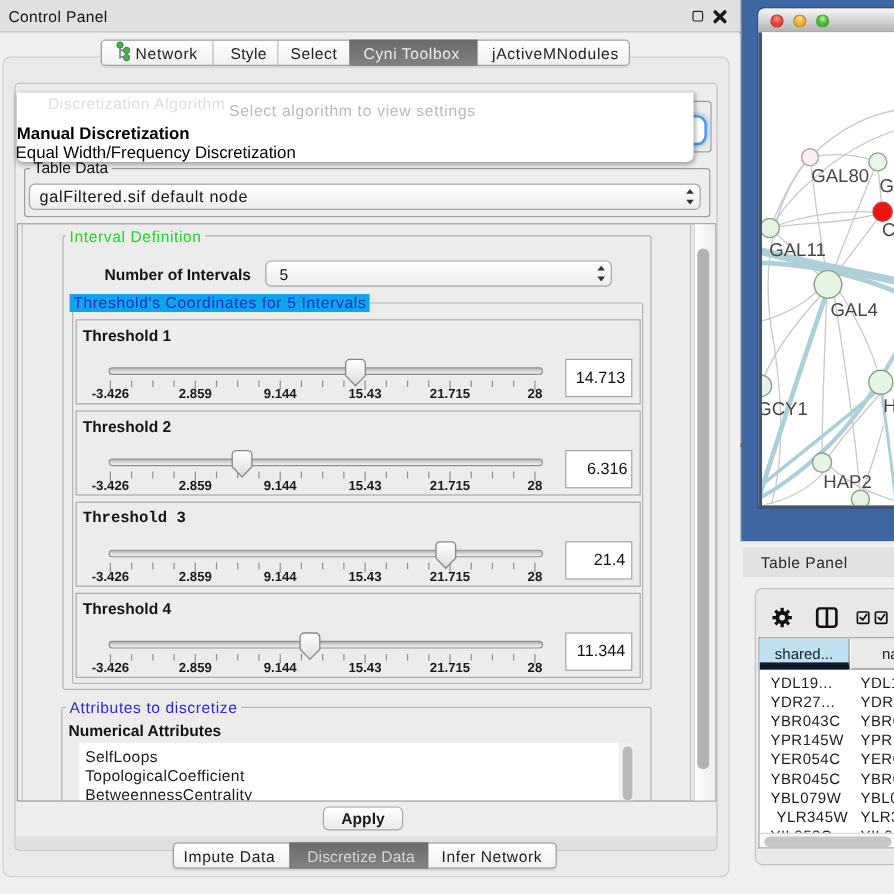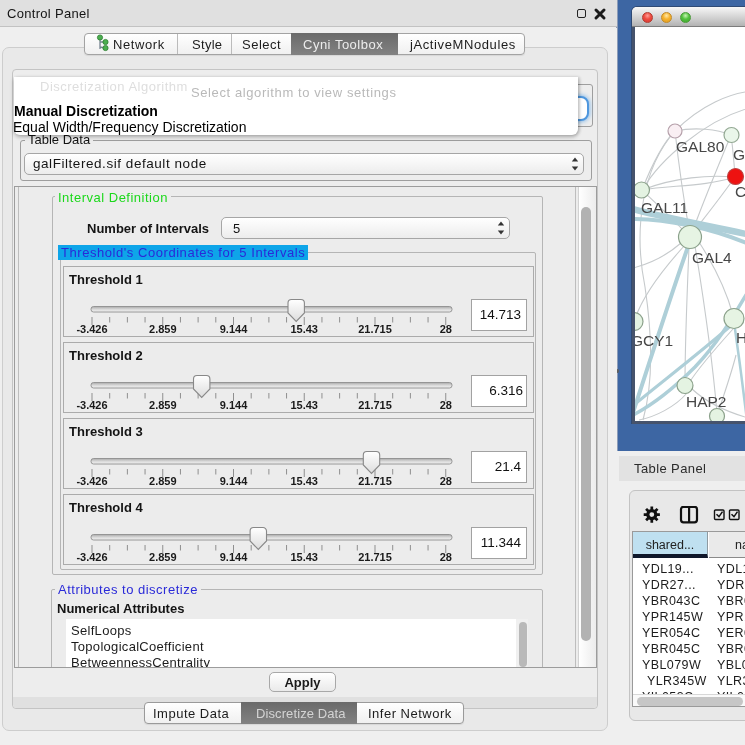--- a/index.html
+++ b/index.html
@@ -96,21 +96,21 @@
   <g>
     <rect x="71.5" y="4" width="9.5" height="9.5" rx="1" fill="none" stroke="#111" stroke-width="1.4"></rect>
     <path d="M 73.5,8.2 L 76,10.6 L 79.5,5.6" fill="none" stroke="#111" stroke-width="1.5"></path>
     <rect x="86.5" y="4" width="9.5" height="9.5" rx="1" fill="none" stroke="#111" stroke-width="1.4"></rect>
     <path d="M 88.5,8.2 L 91,10.6 L 94.5,5.6" fill="none" stroke="#111" stroke-width="1.5"></path>
   </g>
 </svg>
 </div>
 
 <div class="abs" style="left:632px; top:531px; width:113px; height:176px; background:#fff; border:1px solid #9a9a9a; border-right:none; overflow:hidden;">
-  <div class="abs" style="left:0; top:0; width:75px; height:26px; background:#bfe0f0; border-right:1px solid #8f9aa0; border-bottom:4px solid #0f172a; font-size:12.5px; color:#222; text-align:center; line-height:26px;">shared...</div>
+  <div class="abs" style="left:0; top:0; width:75px; height:26px; background:#bfe0f0; border-right:1px solid #8f9aa0; border-bottom:6px solid #0f172a; font-size:12.5px; color:#222; text-align:center; line-height:26px;">shared...</div>
   <div class="abs" style="left:76px; top:0; width:40px; height:26px; background:#eaeaea; border-bottom:1px solid #8a8a8a; font-size:12.5px; color:#222; padding-left:26px; line-height:26px;">na</div>
   <div class="abs" style="left:0; top:29px; width:113px; font-size:12.5px; letter-spacing:0.4px; color:#1c1c1c; line-height:16px;">
     <div><span style="padding-left:9px;">YDL19...</span><span style="position:absolute;left:84px;">YDL1</span></div>
     <div><span style="padding-left:9px;">YDR27...</span><span style="position:absolute;left:84px;">YDR2</span></div>
     <div><span style="padding-left:9px;">YBR043C</span><span style="position:absolute;left:84px;">YBR0</span></div>
     <div><span style="padding-left:9px;">YPR145W</span><span style="position:absolute;left:84px;">YPR1</span></div>
     <div><span style="padding-left:9px;">YER054C</span><span style="position:absolute;left:84px;">YER0</span></div>
     <div><span style="padding-left:9px;">YBR045C</span><span style="position:absolute;left:84px;">YBR0</span></div>
     <div><span style="padding-left:9px;">YBL079W</span><span style="position:absolute;left:84px;">YBL0</span></div>
     <div><span style="padding-left:14px;">YLR345W</span><span style="position:absolute;left:84px;">YLR3</span></div>
@@ -268,21 +268,21 @@
   <div class="abs" style="left:407px; top:32px; width:56px; height:32px; background:#fff; border:1px solid #a2a2a2; font-size:13.5px; color:#111; text-align:right; line-height:30px; padding-right:3px;">6.316</div>
   <div class="abs" style="left:-7.0px; top:56px; width:70px; text-align:center; font-size:11px; font-weight:bold; color:#1a1a1a;">-3.426</div>
   <div class="abs" style="left:63.8px; top:56px; width:70px; text-align:center; font-size:11px; font-weight:bold; color:#1a1a1a;">2.859</div>
   <div class="abs" style="left:134.5px; top:56px; width:70px; text-align:center; font-size:11px; font-weight:bold; color:#1a1a1a;">9.144</div>
   <div class="abs" style="left:205.2px; top:56px; width:70px; text-align:center; font-size:11px; font-weight:bold; color:#1a1a1a;">15.43</div>
   <div class="abs" style="left:276.0px; top:56px; width:70px; text-align:center; font-size:11px; font-weight:bold; color:#1a1a1a;">21.715</div>
   <div class="abs" style="left:346.8px; top:56px; width:70px; text-align:center; font-size:11px; font-weight:bold; color:#1a1a1a;">28</div>
 </div>
 
 <div class="abs" style="left:63px; top:418px; width:471px; height:71px; background:#ececec; border:1px solid #ababab;">
-  <div class="abs" style="left:5px; top:5px; font-size:13px; font-weight:bold; color:#141414;">Threshold 3</div>
+  <div class="abs" style="left:5px; top:5px; font-size:13px; font-weight:bold; color:#141414;font-family:Liberation Mono, monospace;">Threshold 3</div>
   <svg class="abs" style="left:0; top:0;" width="471" height="71">
     <defs>
         <linearGradient id="tg418" x1="0" y1="0" x2="0" y2="1">
           <stop offset="0" stop-color="#a8a8a8"></stop>
           <stop offset="0.5" stop-color="#d9d9d9"></stop>
           <stop offset="1" stop-color="#f2f2f2"></stop>
         </linearGradient>
     <linearGradient id="th418" x1="0" y1="0" x2="0" y2="1">
           <stop offset="0" stop-color="#ffffff"></stop>
           <stop offset="1" stop-color="#dcdcdc"></stop>

